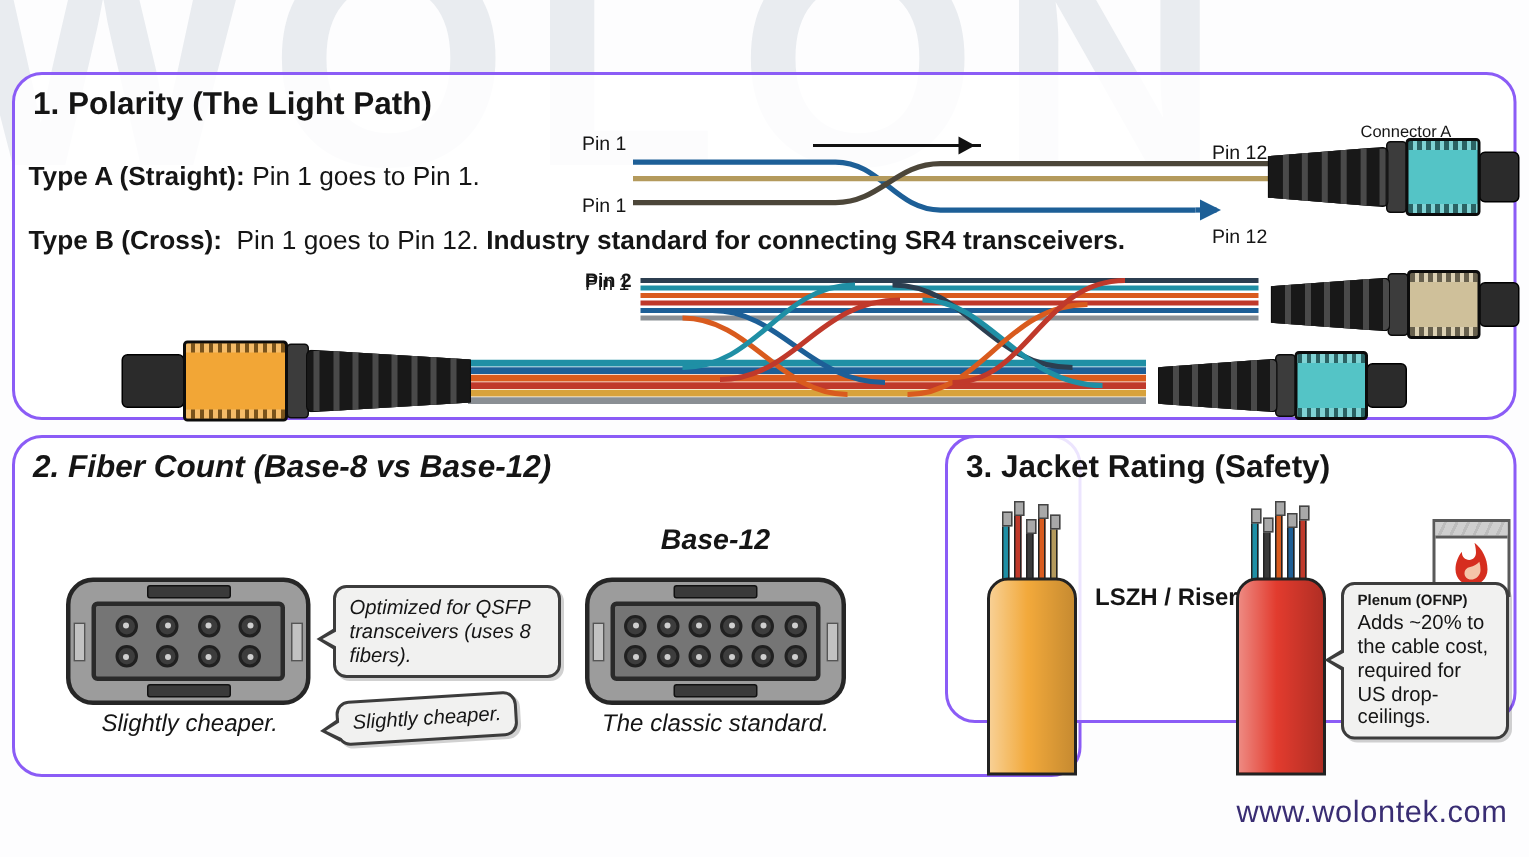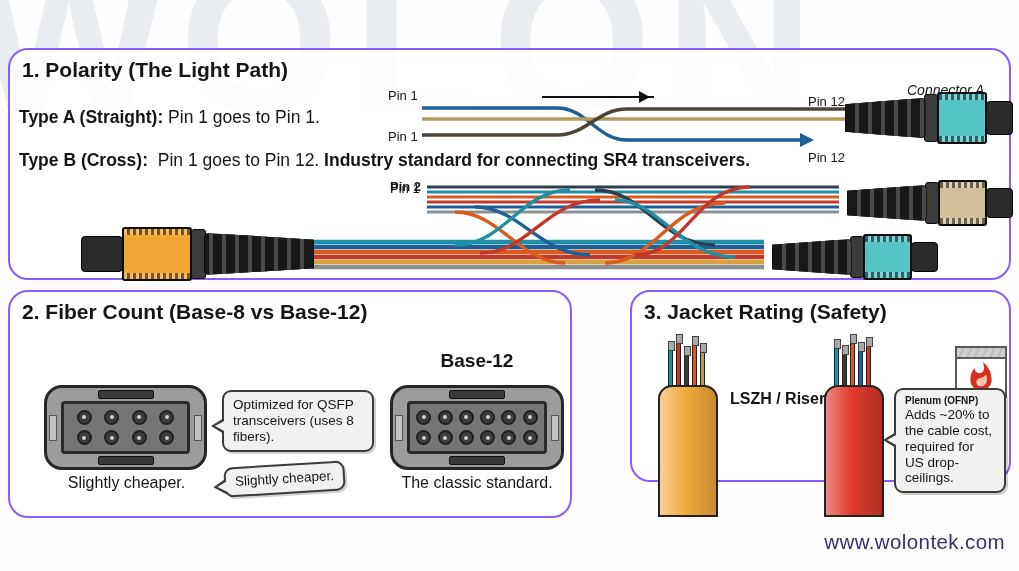--- a/index.html
+++ b/index.html
@@ -11,27 +11,27 @@
   .watermark {
     position:absolute; left:-28px; top:-78px; width:1100px; z-index:0;
     font-size:205px; font-weight:bold; letter-spacing:14px; color:#e9ecf0;
     user-select:none; white-space:nowrap;
   }
   .panel {
     position:absolute; z-index:1; background:rgba(255,255,255,0.84);
     border:2px solid #8b5cf6; border-radius:20px;
   }
   #panel1 { left:8px;  top:48px;  width:1003px; height:232px; }
-  #panel2 { left:8px;  top:290px; width:564px;  height:228px; }
+  #panel2 { left:8px;  top:290px; width:713px;  height:228px;font-style:italic; }
   #panel3 { left:630px; top:290px; width:381px; height:192px; }
   .panel-title { position:absolute; left:12px; top:8px; font-size:21px; font-weight:bold; }
   .p1row { position:absolute; left:9px; font-size:17.5px; white-space:nowrap; }
   .p1row b { font-weight:bold; }
   .pinlabel { position:absolute; font-size:13px; z-index:3; }
-  .conn-label { position:absolute; font-size:14px; z-index:3;font-style:italic; }
+  .conn-label { position:absolute; font-size:11px; z-index:3; }
   svg.wires { position:absolute; z-index:2; overflow:visible; }
 
   
   .mpo { position:absolute; display:flex; align-items:center; z-index:4; }
   .mpo.left { transform:scaleX(-1); }
   .mpo .boot {
     height:78%; width:84px; background:#2e2e2e; border:1px solid #0c0c0c; border-radius:4px;
     clip-path:polygon(0 16%, 100% 0, 100% 100%, 0 84%);
     background-image:repeating-linear-gradient(90deg,#181818 0 9px,#4a4a4a 9px 13px),
                      linear-gradient(#2e2e2e,#2e2e2e);

